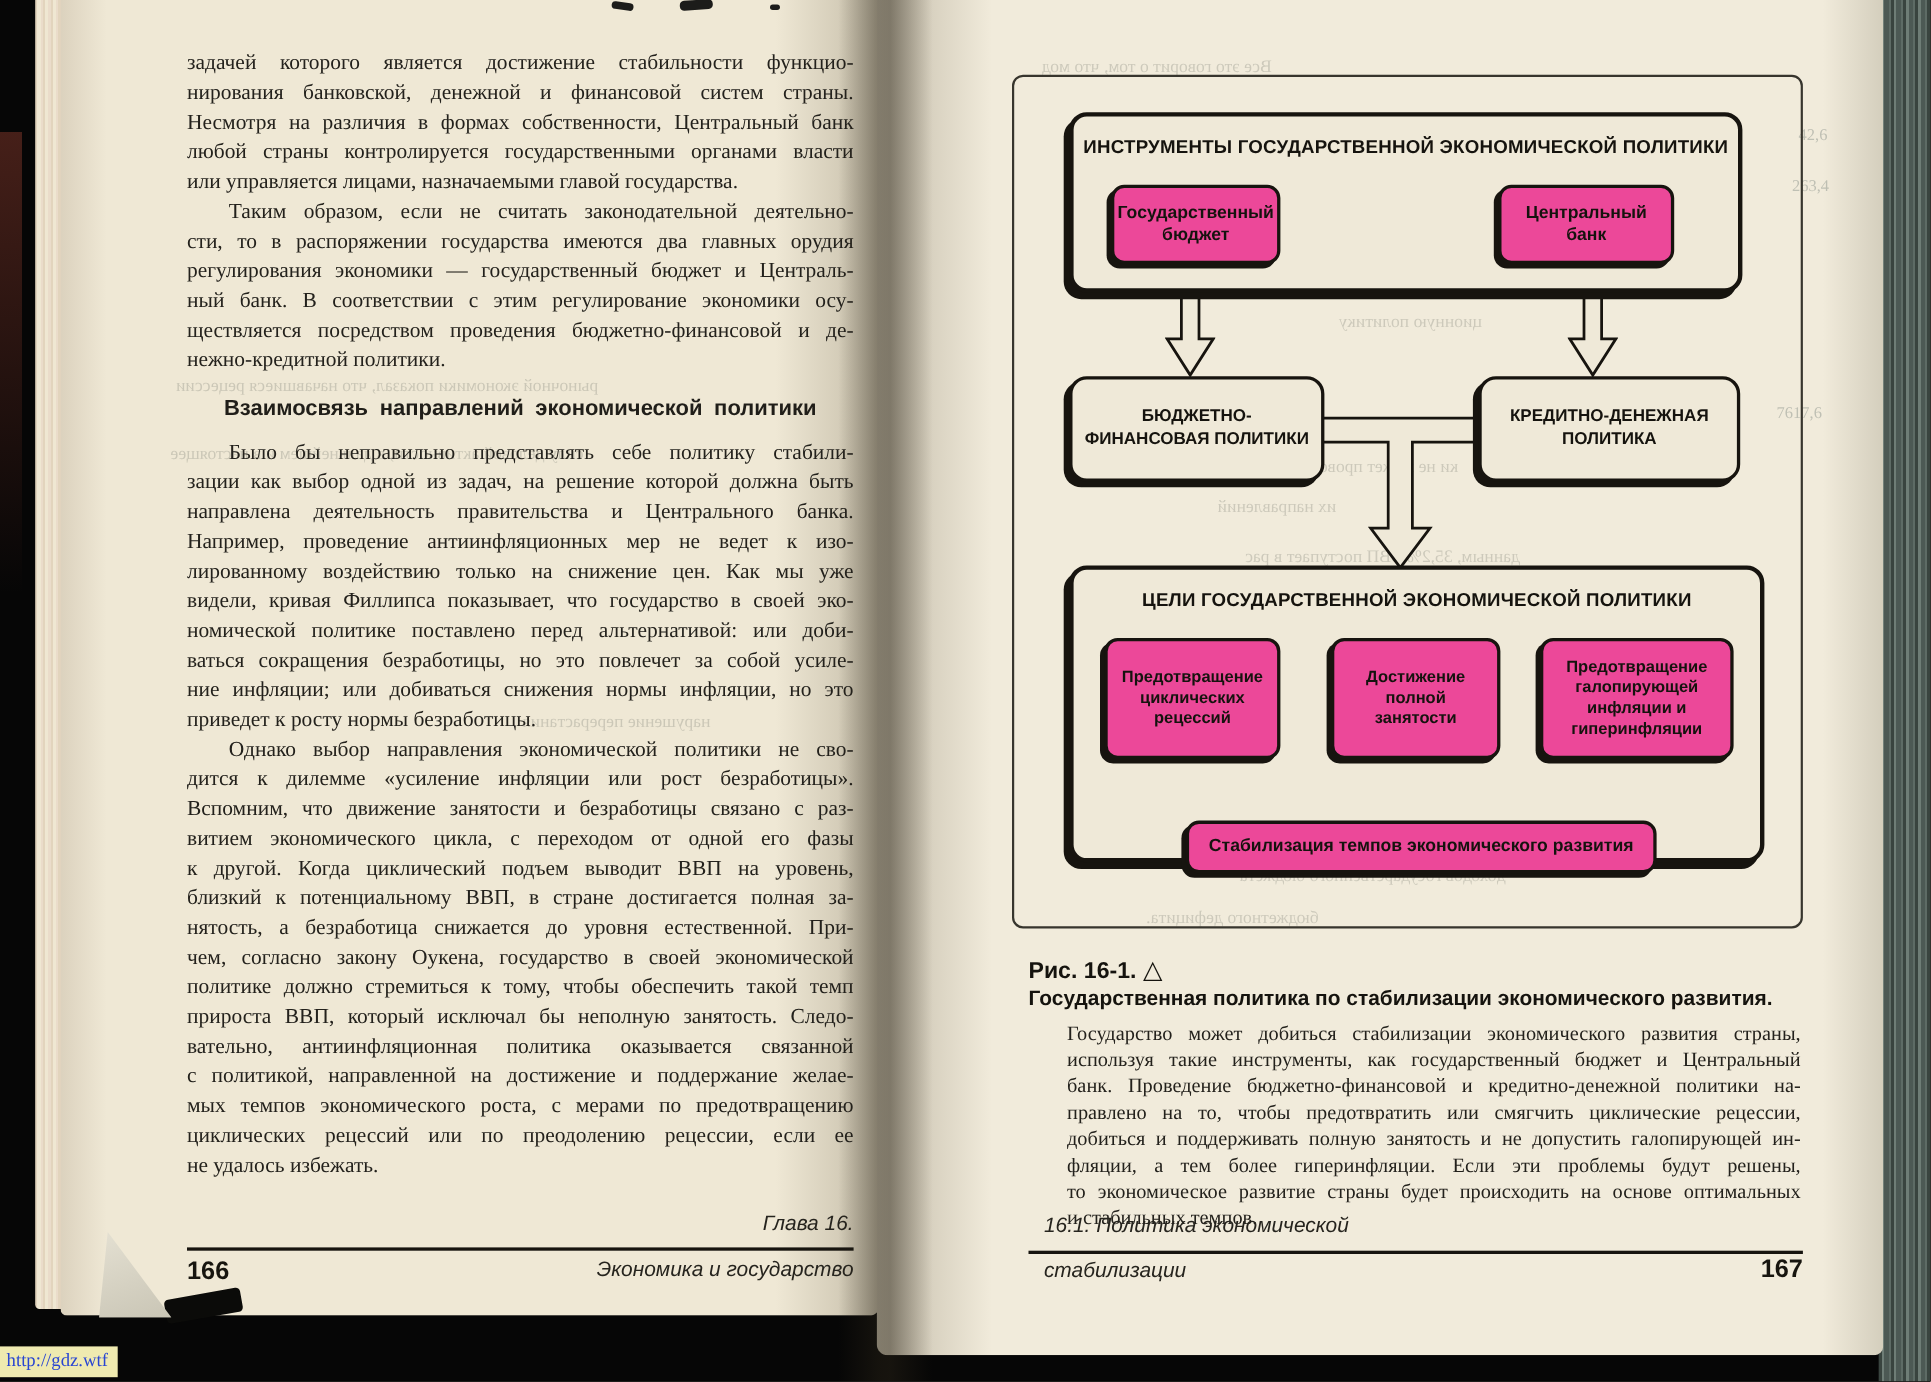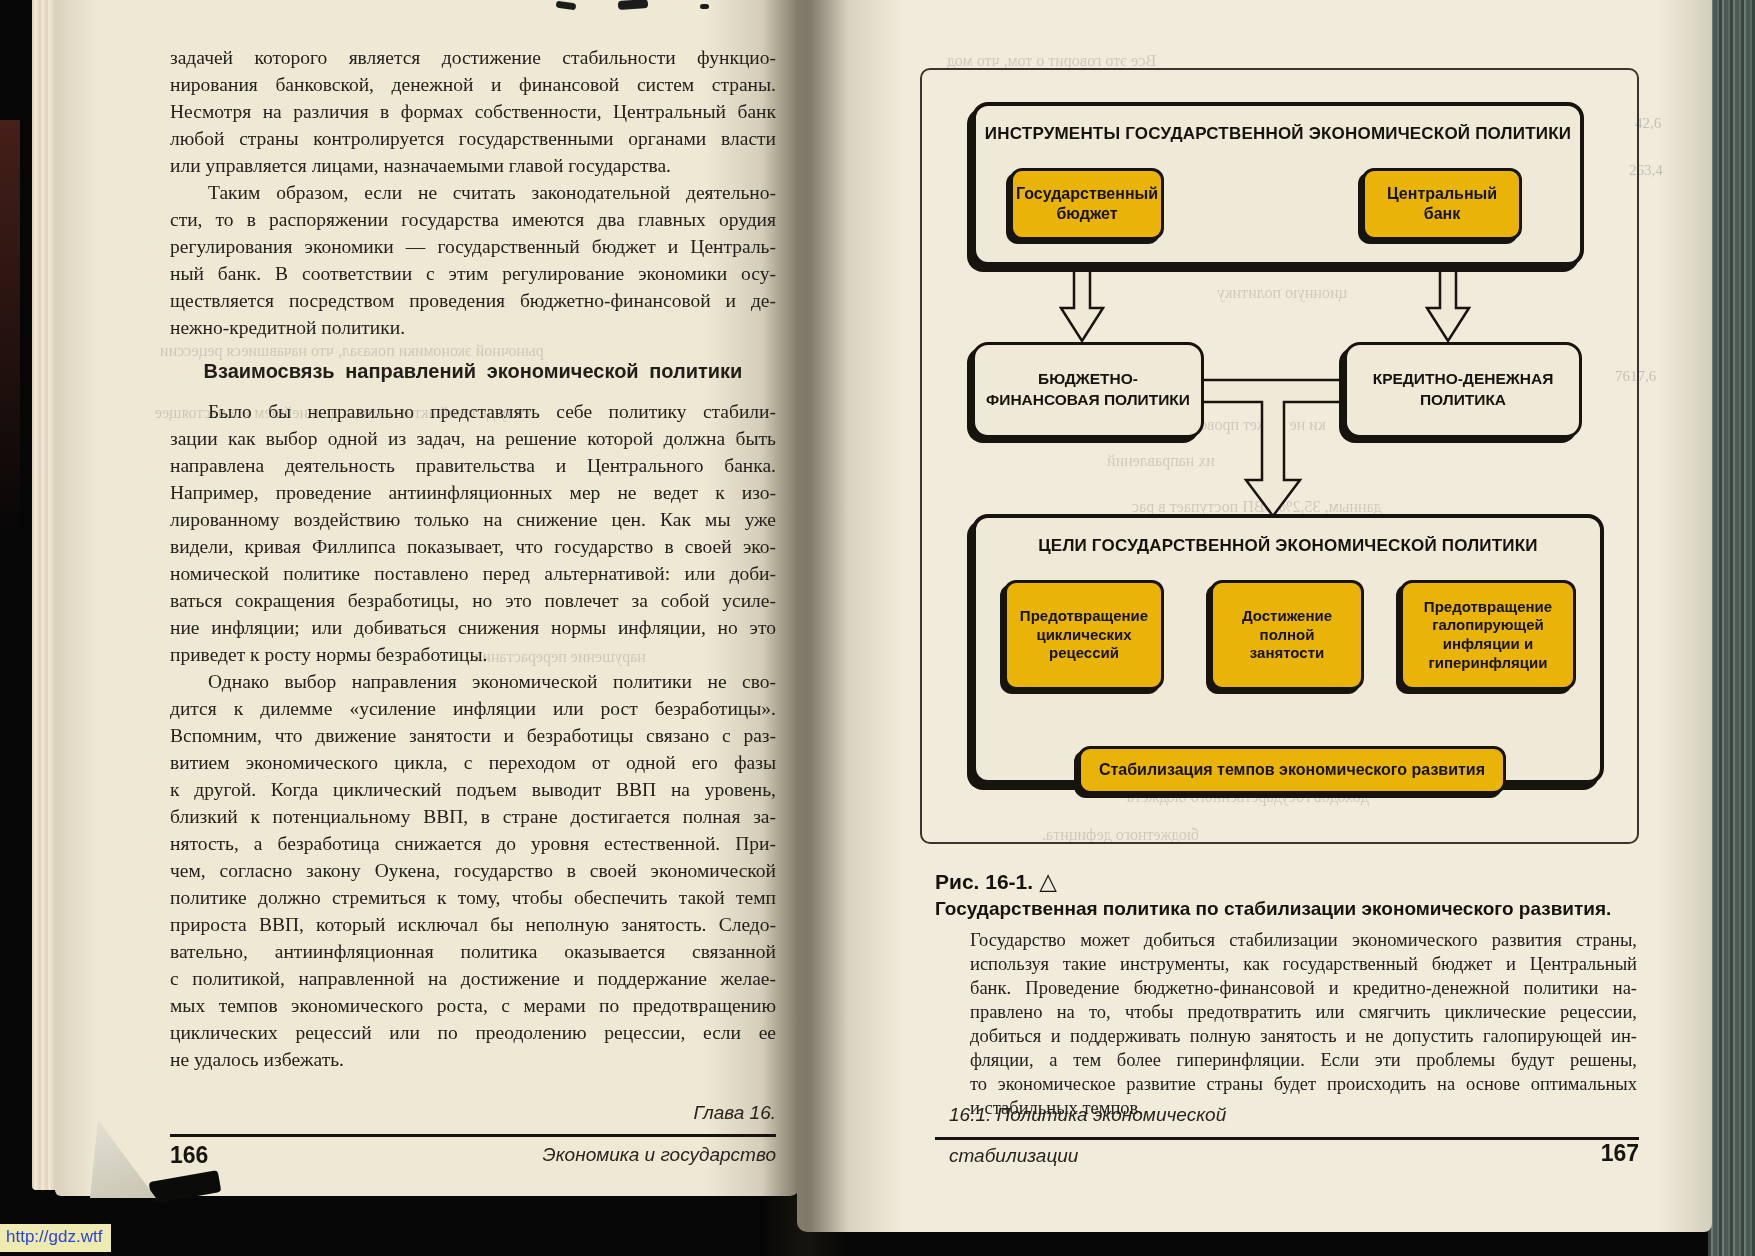--- a/index.html
+++ b/index.html
@@ -62,21 +62,21 @@
   
   .fig-frame{position:absolute;left:123px;top:68px;width:715px;height:772px;z-index:2;
     border:2px solid #37352d;border-radius:10px;}
   .bigbox{position:absolute;background:#efe9d8;border:4px solid #17140f;border-radius:16px;
     box-shadow:-5px 6px 0 #17140f;box-sizing:border-box;z-index:2;}
   .instruments-box{left:50px;top:32px;width:612px;height:164px;}
   .goals-box{left:50px;top:444px;width:632px;height:270px;}
   .box-title{margin-top:18px;text-align:center;font-family:"Liberation Sans","DejaVu Sans",sans-serif;
     font-weight:700;font-size:17px;letter-spacing:.2px;color:#15130e;}
   .mini-box{position:absolute;display:flex;align-items:center;justify-content:center;text-align:center;
-    background:#eab308;border:3px solid #17140f;border-radius:12px;box-shadow:-4px 4px 0 #17140f;
+    background:#ec4899;border:3px solid #17140f;border-radius:12px;box-shadow:-4px 4px 0 #17140f;
     box-sizing:border-box;font-family:"Liberation Sans","DejaVu Sans",sans-serif;font-weight:700;
     font-size:16px;line-height:1.25;color:#15130e;padding:4px 8px;z-index:2;}
   .inst-1{left:34px;top:62px;width:154px;height:72px;}
   .inst-2{right:58px;top:62px;width:160px;height:72px;}
   .policy-box{position:absolute;top:272px;height:96px;display:flex;align-items:center;justify-content:center;
     text-align:center;background:#efe9d8;border:3.5px solid #17140f;border-radius:16px;
     box-shadow:-5px 5px 0 #17140f;box-sizing:border-box;z-index:2;
     font-family:"Liberation Sans","DejaVu Sans",sans-serif;font-weight:700;font-size:15.5px;
     line-height:1.35;color:#15130e;padding:0 10px;}
   .policy-1{left:50px;width:232px;}
@@ -105,21 +105,21 @@
     font-family:"Liberation Sans","DejaVu Sans",sans-serif;font-style:italic;font-size:19px;color:#26241e;}
   .foot-pn-right{position:absolute;left:138px;width:704px;top:1140px;text-align:right;z-index:3;
     font-family:"Liberation Sans","DejaVu Sans",sans-serif;font-weight:700;font-size:23px;color:#17150f;}
 
   
   .ghost{position:absolute;z-index:0;color:#83857a;opacity:.32;filter:blur(.5px);
     font-size:16px;white-space:nowrap;transform:scaleX(-1);}
   .ghost.readable{transform:none;color:#8f968e;opacity:.5;font-size:15px;}
 
   .watermark{position:absolute;left:0;top:1224px;z-index:60;background:#efeab0;color:#2946d2;
-    font-family:Liberation Sans, sans-serif;font-size:17px;padding:3px 9px 5px 6px;}
+    font-family:Liberation Serif, serif;font-size:17px;padding:3px 9px 5px 6px;}
 </style>
 </head>
 <body>
 
 <div class="stage">
 
   <div class="left-stack"></div>
   <div class="left-tint"></div>
   <div class="right-stack"></div>
 

